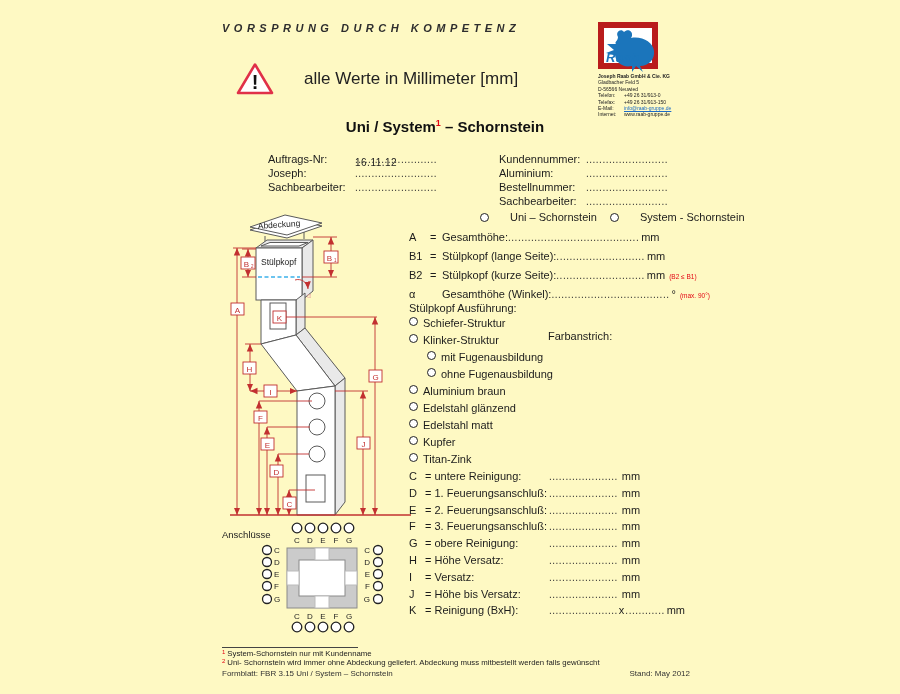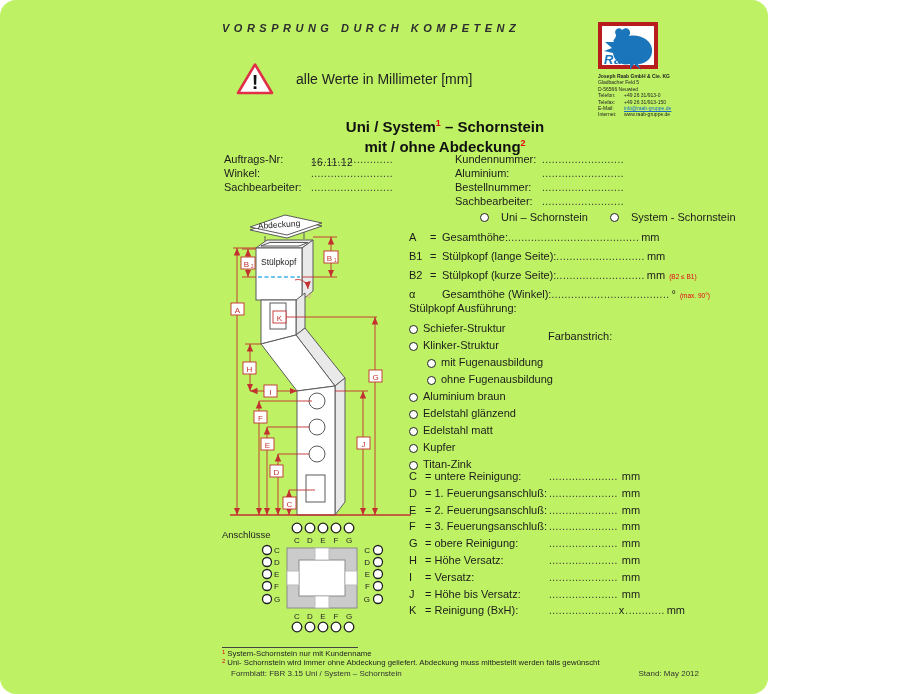--- a/index.html
+++ b/index.html
@@ -1,70 +1,70 @@
 <!DOCTYPE html>
 <html><head>
 <meta charset="utf-8">
 <style>
   * { margin:0; padding:0; box-sizing:border-box; }
   html,body { background:#ffffff; }
   body { font-family:"Liberation Sans", sans-serif; color:#1c1c1c; }
-  .page { position:relative; width:768px; height:694px; background:#bef264; overflow:hidden;border-radius:16px; }
+  .page { position:relative; width:900px; height:694px; background:#fef9c3; overflow:hidden; }
   .abs { position:absolute; }
 
   
   .tagline { font-size:11px; font-weight:bold; font-style:italic; letter-spacing:4.5px; color:#2e2e2e; }
   .warn-wrap { display:flex; align-items:center; }
-  .warn-text { font-size:14px; color:#222; margin-left:22px; }
-  .logo-box { width:60px; height:47px; border:4px solid #b91c1c; background:#fff; position:relative; }
+  .warn-text { font-size:17px; color:#222; margin-left:30px; }
+  .logo-box { width:60px; height:47px; border:6px solid #b91c1c; background:#fff; position:relative; }
   .brand { position:absolute; left:2px; bottom:-2px; font-size:13px; font-weight:bold; font-style:italic; color:#1b75bb; letter-spacing:0.5px; }
   .coinfo { width:100px; font-size:5px; line-height:6.4px; color:#222; }
   .coinfo .b { font-weight:bold; }
   .coinfo .row { display:flex; }
   .coinfo .lab { width:26px; }
   .coinfo a.em { color:#1b6bc7; text-decoration:underline; }
 
   
   .title { width:330px; text-align:center; font-weight:bold; font-size:15px; line-height:17px; color:#111; }
   .supr { color:#e30613; font-size:9px; position:relative; top:-6px; }
 
   
   .orow { display:flex; align-items:baseline; height:14px; font-size:11px; }
-  .olab { width:87px; }
+  .olab { width:87px;margin-left:44px; }
   .odots { font-size:10px; letter-spacing:0.5px; color:#333; position:relative; }
   .oval { position:absolute; left:0; top:-11px; font-size:10px; color:#222; white-space:nowrap; }
 
   
   .rc { display:inline-block; width:9px; height:9px; border:1.3px solid #222; border-radius:50%; background:#fff; flex:none; }
-  .type-item { display:flex; align-items:center; font-size:11px; gap:12px; position:absolute; white-space:nowrap;padding-left:48px; }
+  .type-item { display:flex; align-items:center; font-size:11px; gap:21px; position:absolute; white-space:nowrap;padding-left:48px; }
 
   
   .mrow { display:flex; align-items:baseline; height:19px; font-size:11px; white-space:nowrap; }
   .mkey { width:21px; }
   .meq { width:12px; }
   .mdots { font-size:10px; letter-spacing:0.5px; color:#333; }
   .munit { margin-left:2px; }
   .mnote { color:#e30613; font-size:6.5px; margin-left:4px; }
 
   .aus-head { font-size:11px; }
-  .aopt { display:flex; align-items:flex-end; height:17px; font-size:11px; gap:5px; }
+  .aopt { display:flex; align-items:flex-start; height:17px; font-size:11px; gap:5px; }
   .aopt.ind { margin-left:18px; }
   .farb { font-size:11px; }
 
   .brow { display:flex; align-items:baseline; height:16.8px; font-size:11px; white-space:nowrap; }
   .bkey { width:16px; }
   .blab { width:124px; }
   .bdots { font-size:10px; letter-spacing:0.5px; color:#333; }
   .bmid { margin:0 1px; }
 
   
   .fnline { width:136px; border-top:1px solid #444; }
   .fn { font-size:7.8px; color:#222; height:9px; }
   .fnsup { color:#e30613; font-size:6px; position:relative; top:-2px; margin-right:2px; }
-  .formrow { font-size:8px; color:#333;margin-left:9px; }
+  .formrow { font-size:8px; color:#333; }
 
   svg { font-family:"Liberation Sans", sans-serif; }
   .sline { stroke:#5a5a5a; stroke-width:1; fill:#ffffff; }
   .sface { stroke:#5a5a5a; stroke-width:1; fill:#e9e9e9; }
   .dline { stroke:#c23030; stroke-width:0.9; fill:none; }
   .dthick { stroke:#c23030; stroke-width:1.3; }
   .dimbox { fill:#ffffff; stroke:#c23030; stroke-width:0.9; }
   .dimtext { font-size:8px; fill:#c23030; }
   .dimsub { font-size:4.5px; fill:#c23030; }
   .blktext { font-size:8.5px; fill:#1c1c1c; }
@@ -111,30 +111,29 @@
   <div class="abs warn-wrap" style="left:236px;top:62px">
     <svg width="38" height="34" viewBox="0 0 38 34">
       <path d="M19,2.5 L36,31 L2,31 Z" fill="#ffffff" stroke="#e03048" stroke-width="2.6" stroke-linejoin="round"></path>
       <text x="19" y="27" text-anchor="middle" font-size="20" font-weight="bold" fill="#111">!</text>
     </svg>
     <span class="warn-text">alle Werte in Millimeter [mm]</span>
   </div>
 
   <div class="abs title" style="left:280px;top:118px">
     <div><span>Uni / System</span><span class="supr">1</span><span> – Schornstein</span></div>
-    <div><span>mit / ohne Abdeckung</span><span class="supr">2</span></div>
   </div>
 
   <div class="abs" style="left:224px;top:153px">
     <div class="orow">
       <span class="olab">Auftrags-Nr:</span>
       <span class="odots"><span>.........................</span></span>
     </div>
     <div class="orow">
-      <span class="olab">Winkel:</span>
+      <span class="olab">Joseph:</span>
       <span class="odots"><span>.........................</span><span class="oval">16.11.12</span></span>
     </div>
     <div class="orow">
       <span class="olab">Sachbearbeiter:</span>
       <span class="odots"><span>.........................</span></span>
     </div>
   </div>
 
   <div class="abs" style="left:455px;top:153px">
     <div class="orow">

